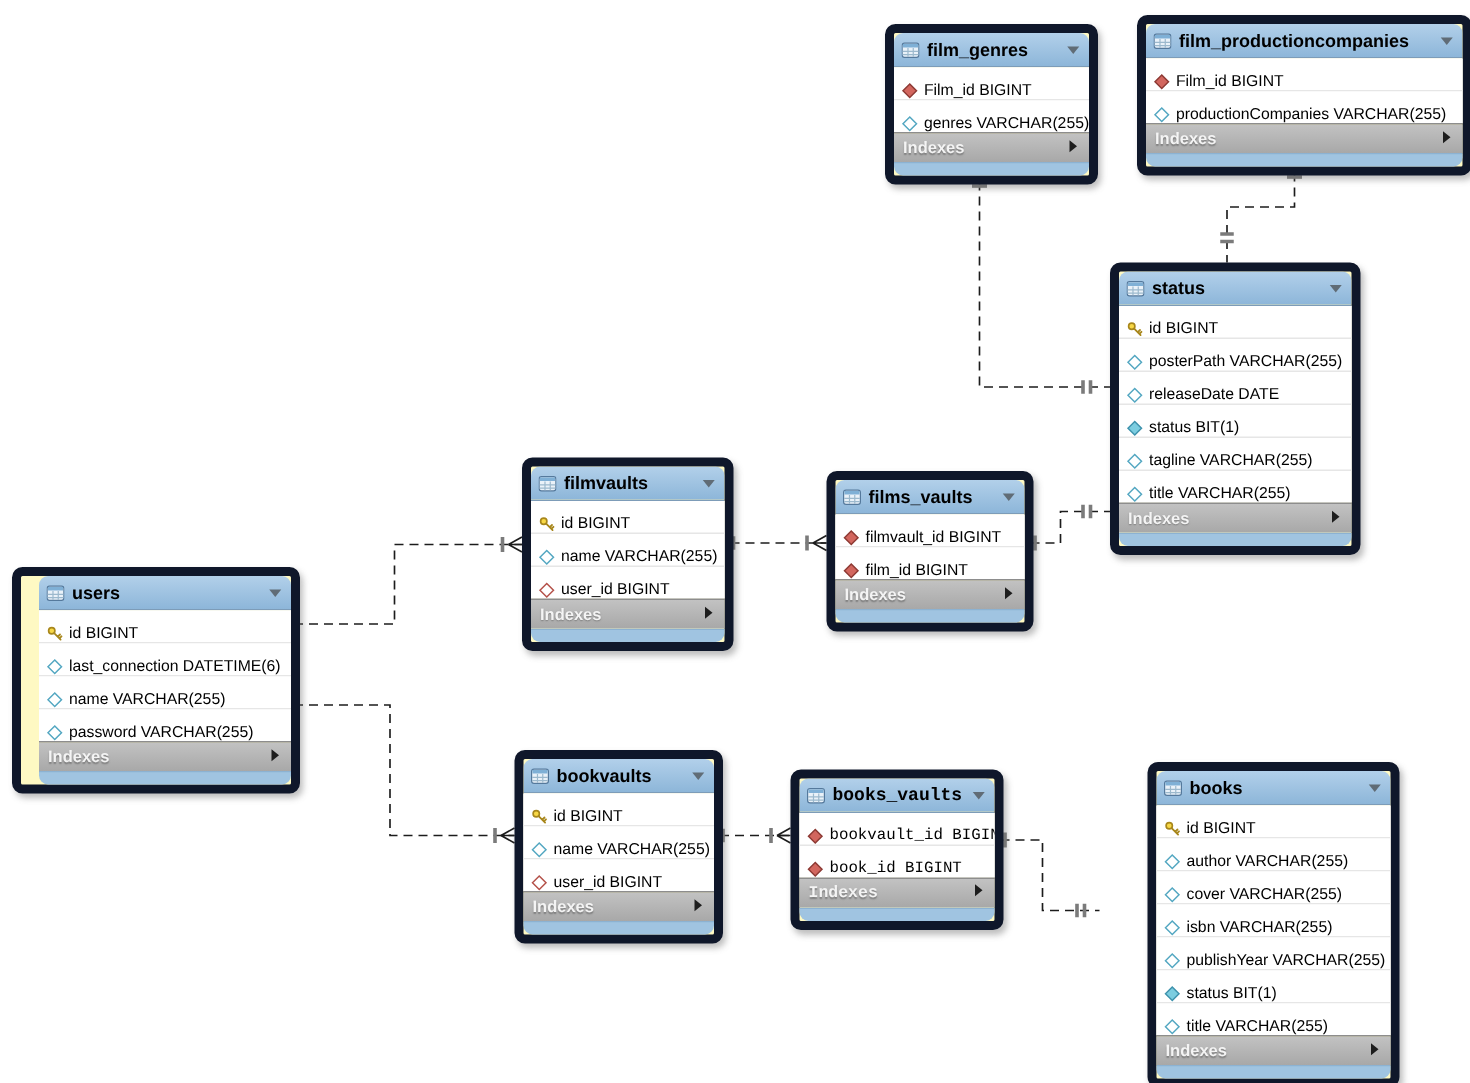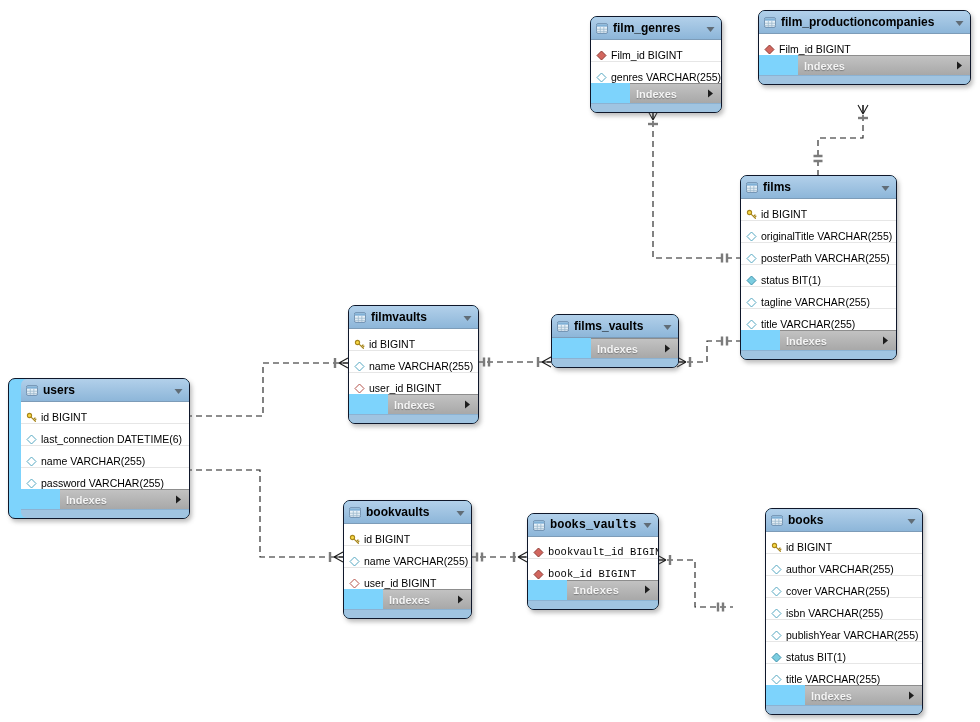--- a/index.html
+++ b/index.html
@@ -7,22 +7,22 @@
     position:relative;
     width:980px;height:722px;
     background:#ffffff;
     font-family:"Liberation Sans",sans-serif;
     overflow:hidden;
   }
   #rel-layer{position:absolute;left:0;top:0;z-index:1;}
   .table-node{
     position:absolute;
     z-index:2;
-    background:#7dd3fc;
-    border:1px solid #0f172a;
+    background:#fef9c3;
+    border:6px solid #0f172a;
     border-radius:7px;
     box-shadow:2px 3px 4px rgba(110,110,110,0.45);
   }
   .tn-header{
     height:22px;
     display:flex;align-items:center;gap:5px;
     padding:0 6px 0 5px;
     background:linear-gradient(#b2d0ea,#8db6d9);
     border-bottom:1px solid #7d9cb8;
     border-radius:6px 6px 0 0;
@@ -45,21 +45,20 @@
   .tn-row:last-child{border-bottom:none;}
   .col-icon{flex:0 0 12px;width:12px;height:12px;display:inline-flex;align-items:center;justify-content:center;}
   .tn-indexes{
     height:19px;
     display:flex;align-items:center;justify-content:space-between;
     padding:0 7px 0 6px;
     background:linear-gradient(#c2c2c2,#a8a8a8);
     border-top:1px solid #8d8d8d;
     color:#f4f4f4;font-size:11px;font-weight:bold;
     text-shadow:0 1px 1px rgba(90,90,90,0.6);
-    margin-left:39px;
   }
   .tn-footer{
     height:8px;
     background:#a0c4e1;
     border-top:1px solid #8cb2d2;
     border-radius:0 0 6px 6px;
   }
 </style>
 </head>
 <body>
@@ -187,68 +186,76 @@
       </div>
       <div class="tn-rows">
         <div class="tn-row">
           <span class="col-icon">
             <svg width="11" height="11" viewBox="0 0 11 11">
               <path d="M5.5 1 L10 5.5 L5.5 10 L1 5.5 Z" fill="#d2665e" stroke="#8e3b35" stroke-width="1"></path>
             </svg>
           </span>
           <span>Film_id BIGINT</span>
         </div>
+        <div class="tn-row">
+          <span class="col-icon">
+            <svg width="11" height="11" viewBox="0 0 11 11">
+              <path d="M5.5 1 L10 5.5 L5.5 10 L1 5.5 Z" fill="#ffffff" stroke="#55a8c2" stroke-width="1"></path>
+            </svg>
+          </span>
+          <span>productionCompanies VARCHAR(255)</span>
+        </div>
       </div>
       <div class="tn-indexes">
         <span>Indexes</span>
         <span><svg width="7" height="9" viewBox="0 0 7 9">
             <path d="M1 0.5 L6 4.5 L1 8.5 Z" fill="#1d1d1d"></path>
           </svg></span>
       </div>
       <div class="tn-footer"></div>
     </div>
     <div class="table-node" style="left: 740px; top: 175px; width: 155px;">
       <div class="tn-header">
         <span class="col-icon">
           <svg width="15" height="13" viewBox="0 0 15 13">
             <rect x="0.5" y="0.5" width="14" height="12" rx="2" fill="#eaf2f9" stroke="#55799c"></rect>
             <rect x="1.2" y="1.2" width="12.6" height="3" fill="#7fb0d6"></rect>
             <path d="M1 7.4 H14 M1 10.1 H14 M5.4 4.6 V12 M9.8 4.6 V12" stroke="#9cb9cd" stroke-width="1" fill="none"></path>
           </svg>
         </span>
-        <span class="tn-title">films</span>
+        <span class="tn-title">status</span>
         <span><svg width="9" height="7" viewBox="0 0 9 7">
             <path d="M0.5 1 L8.5 1 L4.5 6 Z" fill="#606c76"></path>
           </svg></span>
       </div>
       <div class="tn-rows">
         <div class="tn-row">
           <span class="col-icon">
             <svg width="11" height="11" viewBox="0 0 11 11">
               <circle cx="3.5" cy="3.5" r="2.1" fill="#f8d846" stroke="#a8871c" stroke-width="1.1"></circle>
               <path d="M5.1 5.1 L9.4 9.4 M7.5 7.5 L9 6 M8.6 8.6 L10 7.2" stroke="#a8871c" stroke-width="1.2" fill="none" stroke-linecap="round"></path>
             </svg>
           </span>
           <span>id BIGINT</span>
         </div>
         <div class="tn-row">
           <span class="col-icon">
             <svg width="11" height="11" viewBox="0 0 11 11">
               <path d="M5.5 1 L10 5.5 L5.5 10 L1 5.5 Z" fill="#ffffff" stroke="#55a8c2" stroke-width="1"></path>
             </svg>
           </span>
-          <span>originalTitle VARCHAR(255)</span>
-        </div>
-        <div class="tn-row">
-          <span class="col-icon">
-            <svg width="11" height="11" viewBox="0 0 11 11">
-              <path d="M5.5 1 L10 5.5 L5.5 10 L1 5.5 Z" fill="#ffffff" stroke="#55a8c2" stroke-width="1"></path>
-            </svg>
-          </span>
           <span>posterPath VARCHAR(255)</span>
+        </div>
+        <div class="tn-row">
+          <span class="col-icon">
+            <svg width="11" height="11" viewBox="0 0 11 11">
+              <path d="M5.5 1 L10 5.5 L5.5 10 L1 5.5 Z" fill="#ffffff" stroke="#55a8c2" stroke-width="1"></path>
+            </svg>
+          </span>
+          <span>releaseDate DATE</span>
         </div>
         <div class="tn-row">
           <span class="col-icon">
             <svg width="11" height="11" viewBox="0 0 11 11">
               <path d="M5.5 1 L10 5.5 L5.5 10 L1 5.5 Z" fill="#7ccde0" stroke="#3f93ad" stroke-width="1"></path>
             </svg>
           </span>
           <span>status BIT(1)</span>
         </div>
         <div class="tn-row">
@@ -388,20 +395,38 @@
           <svg width="15" height="13" viewBox="0 0 15 13">
             <rect x="0.5" y="0.5" width="14" height="12" rx="2" fill="#eaf2f9" stroke="#55799c"></rect>
             <rect x="1.2" y="1.2" width="12.6" height="3" fill="#7fb0d6"></rect>
             <path d="M1 7.4 H14 M1 10.1 H14 M5.4 4.6 V12 M9.8 4.6 V12" stroke="#9cb9cd" stroke-width="1" fill="none"></path>
           </svg>
         </span>
         <span class="tn-title">films_vaults</span>
         <span><svg width="9" height="7" viewBox="0 0 9 7">
             <path d="M0.5 1 L8.5 1 L4.5 6 Z" fill="#606c76"></path>
           </svg></span>
+      </div>
+      <div class="tn-rows">
+        <div class="tn-row">
+          <span class="col-icon">
+            <svg width="11" height="11" viewBox="0 0 11 11">
+              <path d="M5.5 1 L10 5.5 L5.5 10 L1 5.5 Z" fill="#d2665e" stroke="#8e3b35" stroke-width="1"></path>
+            </svg>
+          </span>
+          <span>filmvault_id BIGINT</span>
+        </div>
+        <div class="tn-row">
+          <span class="col-icon">
+            <svg width="11" height="11" viewBox="0 0 11 11">
+              <path d="M5.5 1 L10 5.5 L5.5 10 L1 5.5 Z" fill="#d2665e" stroke="#8e3b35" stroke-width="1"></path>
+            </svg>
+          </span>
+          <span>film_id BIGINT</span>
+        </div>
       </div>
       <div class="tn-indexes">
         <span>Indexes</span>
         <span><svg width="7" height="9" viewBox="0 0 7 9">
             <path d="M1 0.5 L6 4.5 L1 8.5 Z" fill="#1d1d1d"></path>
           </svg></span>
       </div>
       <div class="tn-footer"></div>
     </div>
     <div class="table-node" style="left: 343px; top: 500px; width: 127px;">

